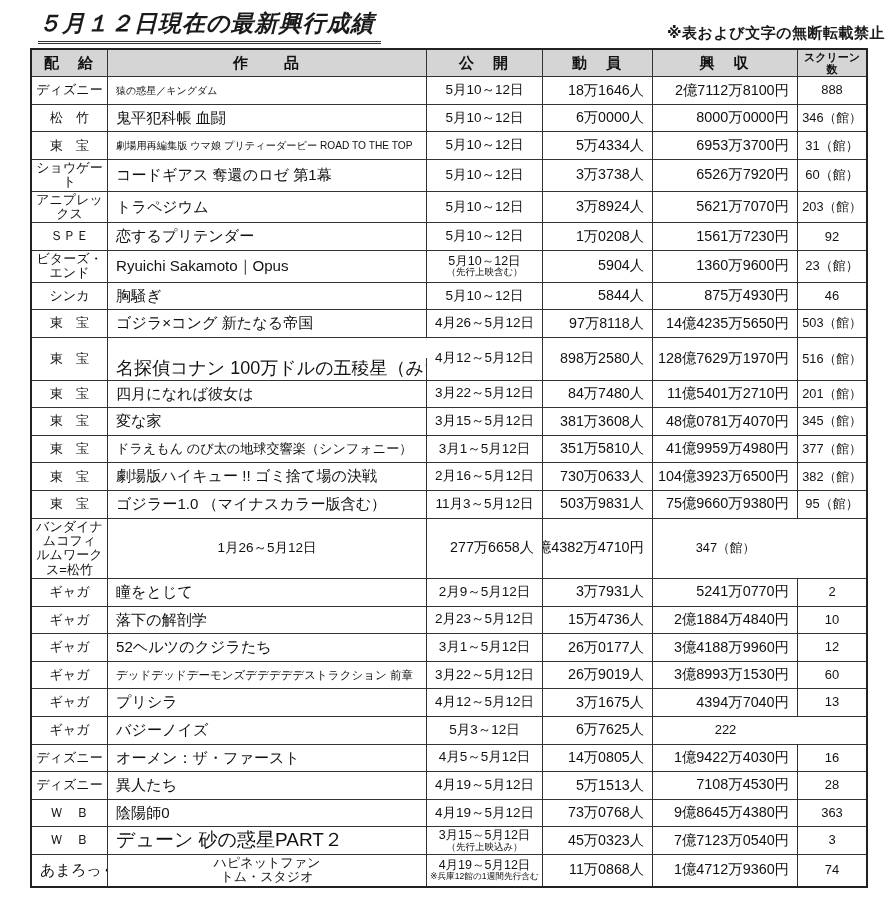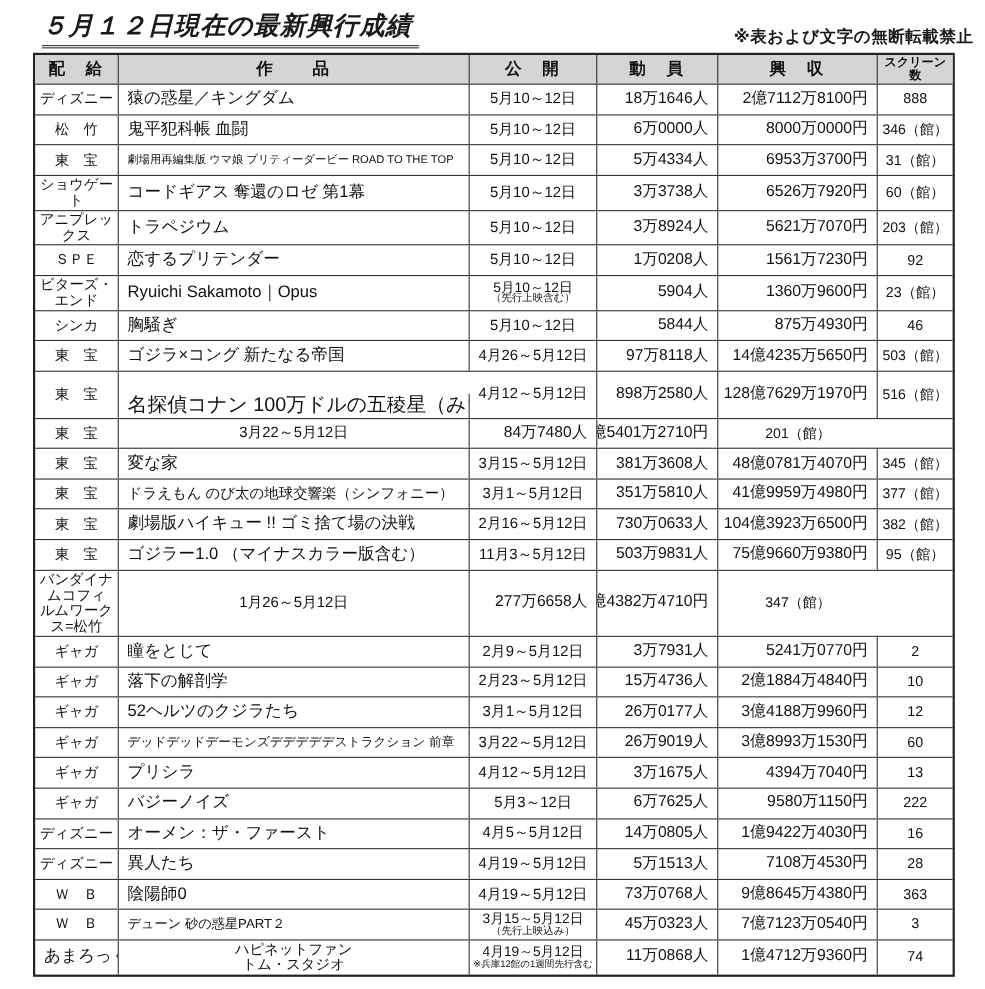--- a/index.html
+++ b/index.html
@@ -69,21 +69,21 @@
         <div class="t-cell">配　給</div>
         <div class="t-cell">作　　品</div>
         <div class="t-cell">公　開</div>
         <div class="t-cell">動　員</div>
         <div class="t-cell">興　収</div>
         <div class="t-cell screens-h">スクリーン数</div>
       </div>
     <div id="table-body">
   <div class="t-row">
     <div class="t-cell cell-distributor fit" style="letter-spacing: 0px; font-size: 13.0533px;">ディズニー</div>
-    <div class="t-cell cell-title fit" style="letter-spacing: 0px; font-size: 15px; font-family: Liberation Serif, serif;">猿の惑星／キングダム</div>
+    <div class="t-cell cell-title fit" style="letter-spacing: 0px; font-size: 10px; font-family: Liberation Serif, serif;">猿の惑星／キングダム</div>
     <div class="t-cell cell-release">
       <span class="main fit">5月10～12日</span>
 
     </div>
     <div class="t-cell cell-attendance fit" style="letter-spacing: 0px; font-size: 14.2495px;">18万1646人</div>
     <div class="t-cell cell-revenue fit" style="letter-spacing: 0px; font-size: 14.3833px;">2億7112万8100円</div>
     <div class="t-cell cell-screens fit" style="letter-spacing: 0px; font-size: 12.9765px;">888</div>
   </div>
 
   <div class="t-row">
@@ -189,20 +189,21 @@
       <span class="main fit">4月12～5月12日</span>
 
     </div>
     <div class="t-cell cell-attendance fit" style="letter-spacing: 0px; font-size: 14.2495px;">898万2580人</div>
     <div class="t-cell cell-revenue fit" style="letter-spacing: 0px; font-size: 14.3833px;">128億7629万1970円</div>
     <div class="t-cell cell-screens fit" style="letter-spacing: 0px; font-size: 12.7855px;">516（館）</div>
   </div>
 
   <div class="t-row">
     <div class="t-cell cell-distributor fit" style="letter-spacing: 0px; font-size: 13.0533px;">東　宝</div>
+    <div class="t-cell cell-title fit" style="letter-spacing: 0px; font-size: 15.105px;">四月になれば彼女は</div>
     <div class="t-cell cell-release">
       <span class="main fit">3月22～5月12日</span>
 
     </div>
     <div class="t-cell cell-attendance fit" style="letter-spacing: 0px; font-size: 14.2495px;">84万7480人</div>
     <div class="t-cell cell-revenue fit" style="letter-spacing: 0px; font-size: 14.3833px;">11億5401万2710円</div>
     <div class="t-cell cell-screens fit" style="letter-spacing: 0px; font-size: 12.7855px;">201（館）</div>
   </div>
 
   <div class="t-row">
@@ -326,21 +327,20 @@
   </div>
 
   <div class="t-row">
     <div class="t-cell cell-distributor fit" style="letter-spacing: 0px; font-size: 13.0533px;">ギャガ</div>
     <div class="t-cell cell-title fit" style="letter-spacing: 0px; font-size: 15.105px;">バジーノイズ</div>
     <div class="t-cell cell-release">
       <span class="main fit">5月3～12日</span>
 
     </div>
     <div class="t-cell cell-attendance fit" style="letter-spacing: 0px; font-size: 14.2495px;">6万7625人</div>
-    <div class="t-cell cell-revenue fit" style="letter-spacing: 0px; font-size: 14.3833px;">9580万1150円</div>
     <div class="t-cell cell-screens fit" style="letter-spacing: 0px; font-size: 12.9765px;">222</div>
   </div>
 
   <div class="t-row">
     <div class="t-cell cell-distributor fit" style="letter-spacing: 0px; font-size: 13.0533px;">ディズニー</div>
     <div class="t-cell cell-title fit" style="letter-spacing: 0px; font-size: 15.105px;">オーメン：ザ・ファースト</div>
     <div class="t-cell cell-release">
       <span class="main fit">4月5～5月12日</span>
 
     </div>
@@ -368,21 +368,21 @@
       <span class="main fit">4月19～5月12日</span>
 
     </div>
     <div class="t-cell cell-attendance fit" style="letter-spacing: 0px; font-size: 14.2495px;">73万0768人</div>
     <div class="t-cell cell-revenue fit" style="letter-spacing: 0px; font-size: 14.3833px;">9億8645万4380円</div>
     <div class="t-cell cell-screens fit" style="letter-spacing: 0px; font-size: 12.9765px;">363</div>
   </div>
 
   <div class="t-row">
     <div class="t-cell cell-distributor fit" style="letter-spacing: 0px; font-size: 13.0533px;">Ｗ　Ｂ</div>
-    <div class="t-cell cell-title fit" style="letter-spacing: 0px; font-size: 12px;">デューン 砂の惑星PART２</div>
+    <div class="t-cell cell-title fit" style="letter-spacing: 0px; font-size: 19px;">デューン 砂の惑星PART２</div>
     <div class="t-cell cell-release">
       <span class="main fit" style="font-size: 12.5px;">3月15～5月12日</span>
       <span class="note fit">（先行上映込み）</span>
     </div>
     <div class="t-cell cell-attendance fit" style="letter-spacing: 0px; font-size: 14.2495px;">45万0323人</div>
     <div class="t-cell cell-revenue fit" style="letter-spacing: 0px; font-size: 14.3833px;">7億7123万0540円</div>
     <div class="t-cell cell-screens fit" style="letter-spacing: 0px; font-size: 12.9765px;">3</div>
   </div>
 
   <div class="t-row">

